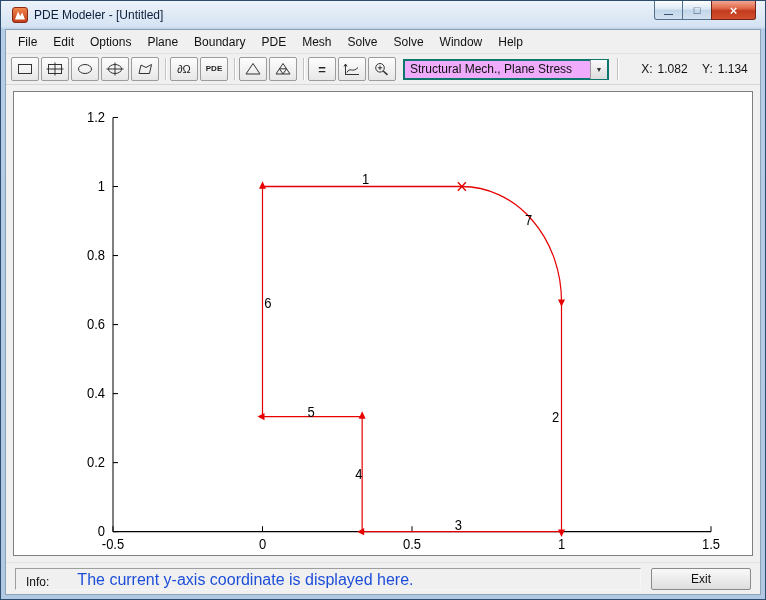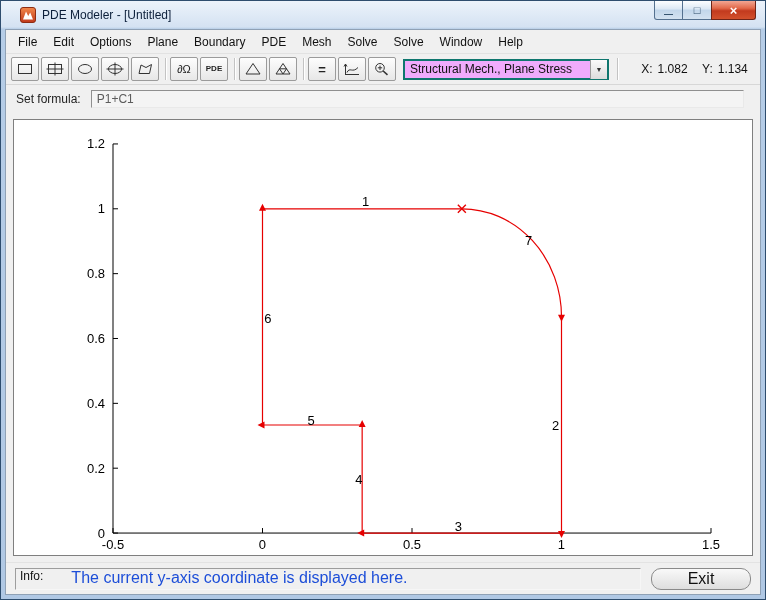--- a/index.html
+++ b/index.html
@@ -5,21 +5,21 @@
   html,body{margin:0;padding:0;background:#9a9a9a;}
   *{box-sizing:border-box;}
   .window{
     position:relative;width:766px;height:600px;
     border:1px solid #2e4d6e;
     background:linear-gradient(180deg,#ecf3fb 0px,#d4e2f2 26px,#b6cde7 28px,#b0c8e4 100%);
     padding:28px 4px 4px;
     display:flex;flex-direction:column;
     font-family:"Liberation Sans",sans-serif;
   }
-  .titlebar{position:absolute;top:0;left:12px;right:0;height:28px;display:flex;align-items:center;gap:6px;padding:0 7px;}
+  .titlebar{position:absolute;top:0;left:4px;right:0;height:28px;display:flex;align-items:center;gap:6px;padding:0 7px;}
   .app-icon{width:16px;height:16px;flex:0 0 auto;}
   .title{font-size:12px;color:#0c1f3a;}
   .win-controls{position:absolute;top:0;right:9px;display:flex;}
   .wbtn{height:19px;border:1px solid #54708f;border-top:none;display:flex;align-items:center;justify-content:center;
         background:linear-gradient(#fdfeff,#dce8f4 45%,#c2d6ea 50%,#d4e2f0);color:#2c4a66;font-size:10px;padding:0;cursor:default;}
   .wbtn.min{width:29px;border-radius:0 0 0 3px;}
   .wbtn.min span{margin-top:7px;font-weight:bold;font-size:9px;}
   .wbtn.max{width:28px;border-left:none;border-right:none;font-size:11px;}
   .wbtn.close{width:45px;border-radius:0 0 3px 0;border-color:#6e2417;color:#fff;font-size:13px;font-weight:bold;
         background:linear-gradient(#f2a693,#e2694a 40%,#c23a1e 55%,#d2502c);}
@@ -48,26 +48,26 @@
   .formula-input{flex:1;height:18px;font-family:"Liberation Sans",sans-serif;font-size:12px;color:#5c5c5c;
       background:#f4f4f4;border:1px solid;border-color:#8f8f8f #e9e9e9 #e9e9e9 #8f8f8f;padding:0 5px;margin-right:6px;}
   
   .main{flex:1;min-height:0;padding:6px 7px;background:#f0f0f0;}
   .plot-panel{width:100%;height:100%;background:#fff;border:1px solid #7f7f7f;}
   .plot-panel svg{display:block;width:100%;height:100%;}
   .tick-label{font-family:"Liberation Sans",sans-serif;font-size:13px;fill:#000;}
   .edge-label{font-family:"Liberation Sans",sans-serif;font-size:13px;fill:#000;}
   
   .statusbar{height:32px;display:flex;align-items:center;gap:10px;padding:0 9px;background:#f0f0f0;border-top:1px solid #e3e3e3;}
-  .info-panel{flex:1;height:22px;display:flex;align-items:flex-start;border:1px solid;border-color:#9d9d9d #f6f6f6 #f6f6f6 #9d9d9d;
-      padding:0 4px;background:#f0f0f0;}
+  .info-panel{flex:1;height:22px;display:flex;align-items:flex-end;border:1px solid;border-color:#9d9d9d #f6f6f6 #f6f6f6 #9d9d9d;
+      padding:0 10px;background:#f0f0f0;}
   .info-label{font-size:12px;color:#111;margin-right:28px;}
   .info-text{font-size:16px;color:#1d4ed8;}
-  .exit-btn{width:100px;height:22px;font-family:"Liberation Sans",sans-serif;font-size:16px;color:#111;
-      background:linear-gradient(#f9f9f9,#dedede);border:1px solid #8a8a8a;border-radius:10px;cursor:default;}
+  .exit-btn{width:100px;height:22px;font-family:"Liberation Sans",sans-serif;font-size:12px;color:#111;
+      background:linear-gradient(#f9f9f9,#dedede);border:1px solid #8a8a8a;border-radius:2px;cursor:default;}
 </style>
 </head>
 <body>
 
 <div class="window">
 
   <div class="titlebar">
     <span class="app-icon">
       <svg width="16" height="16" viewBox="0 0 16 16">
         <defs>
@@ -207,24 +207,20 @@
           <span>X:</span>
           <span>1.082</span>
         </span>
         <span class="readout">
           <span>Y:</span>
           <span>1.134</span>
         </span>
       </div>
     </div>
 
-    <div class="formula-row">
-      <span class="formula-label">Set formula:</span>
-      <input class="formula-input" type="text" value="P1+C1" style="">
-    </div>
 
     <div class="main">
       <div class="plot-panel">
         <svg id="plot-svg" viewBox="0 0 738 436" preserveAspectRatio="none">
             <line x1="99" y1="414" x2="99" y2="24" stroke="#000"></line>
             <line x1="99" y1="414" x2="697" y2="414" stroke="#000"></line>
             <line x1="99" y1="414" x2="99" y2="409" stroke="#000"></line>
             <text x="99" y="430" text-anchor="middle" class="tick-label">-0.5</text>
             <line x1="248.5" y1="414" x2="248.5" y2="409" stroke="#000"></line>
             <text x="248.5" y="430" text-anchor="middle" class="tick-label">0</text>

